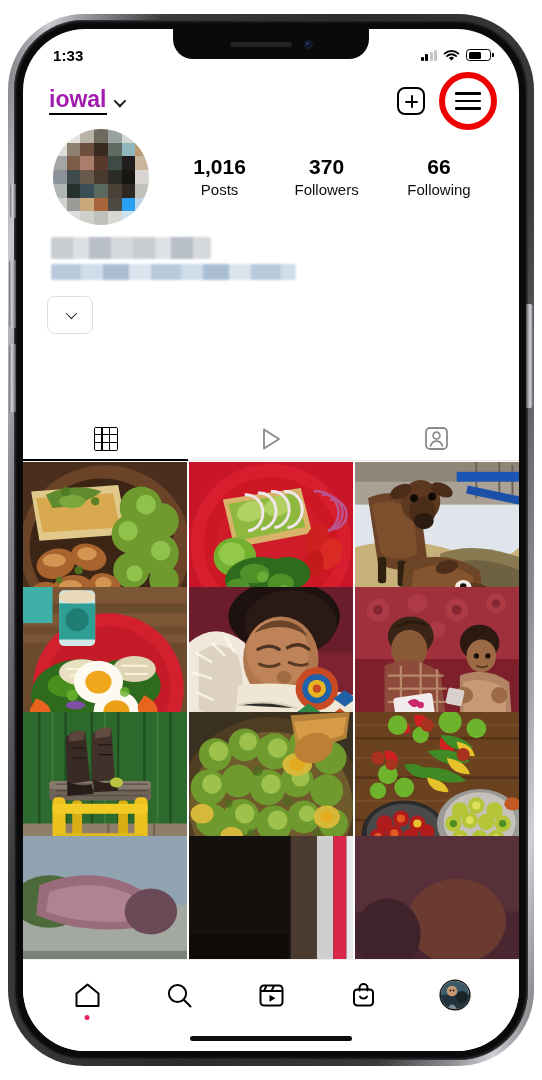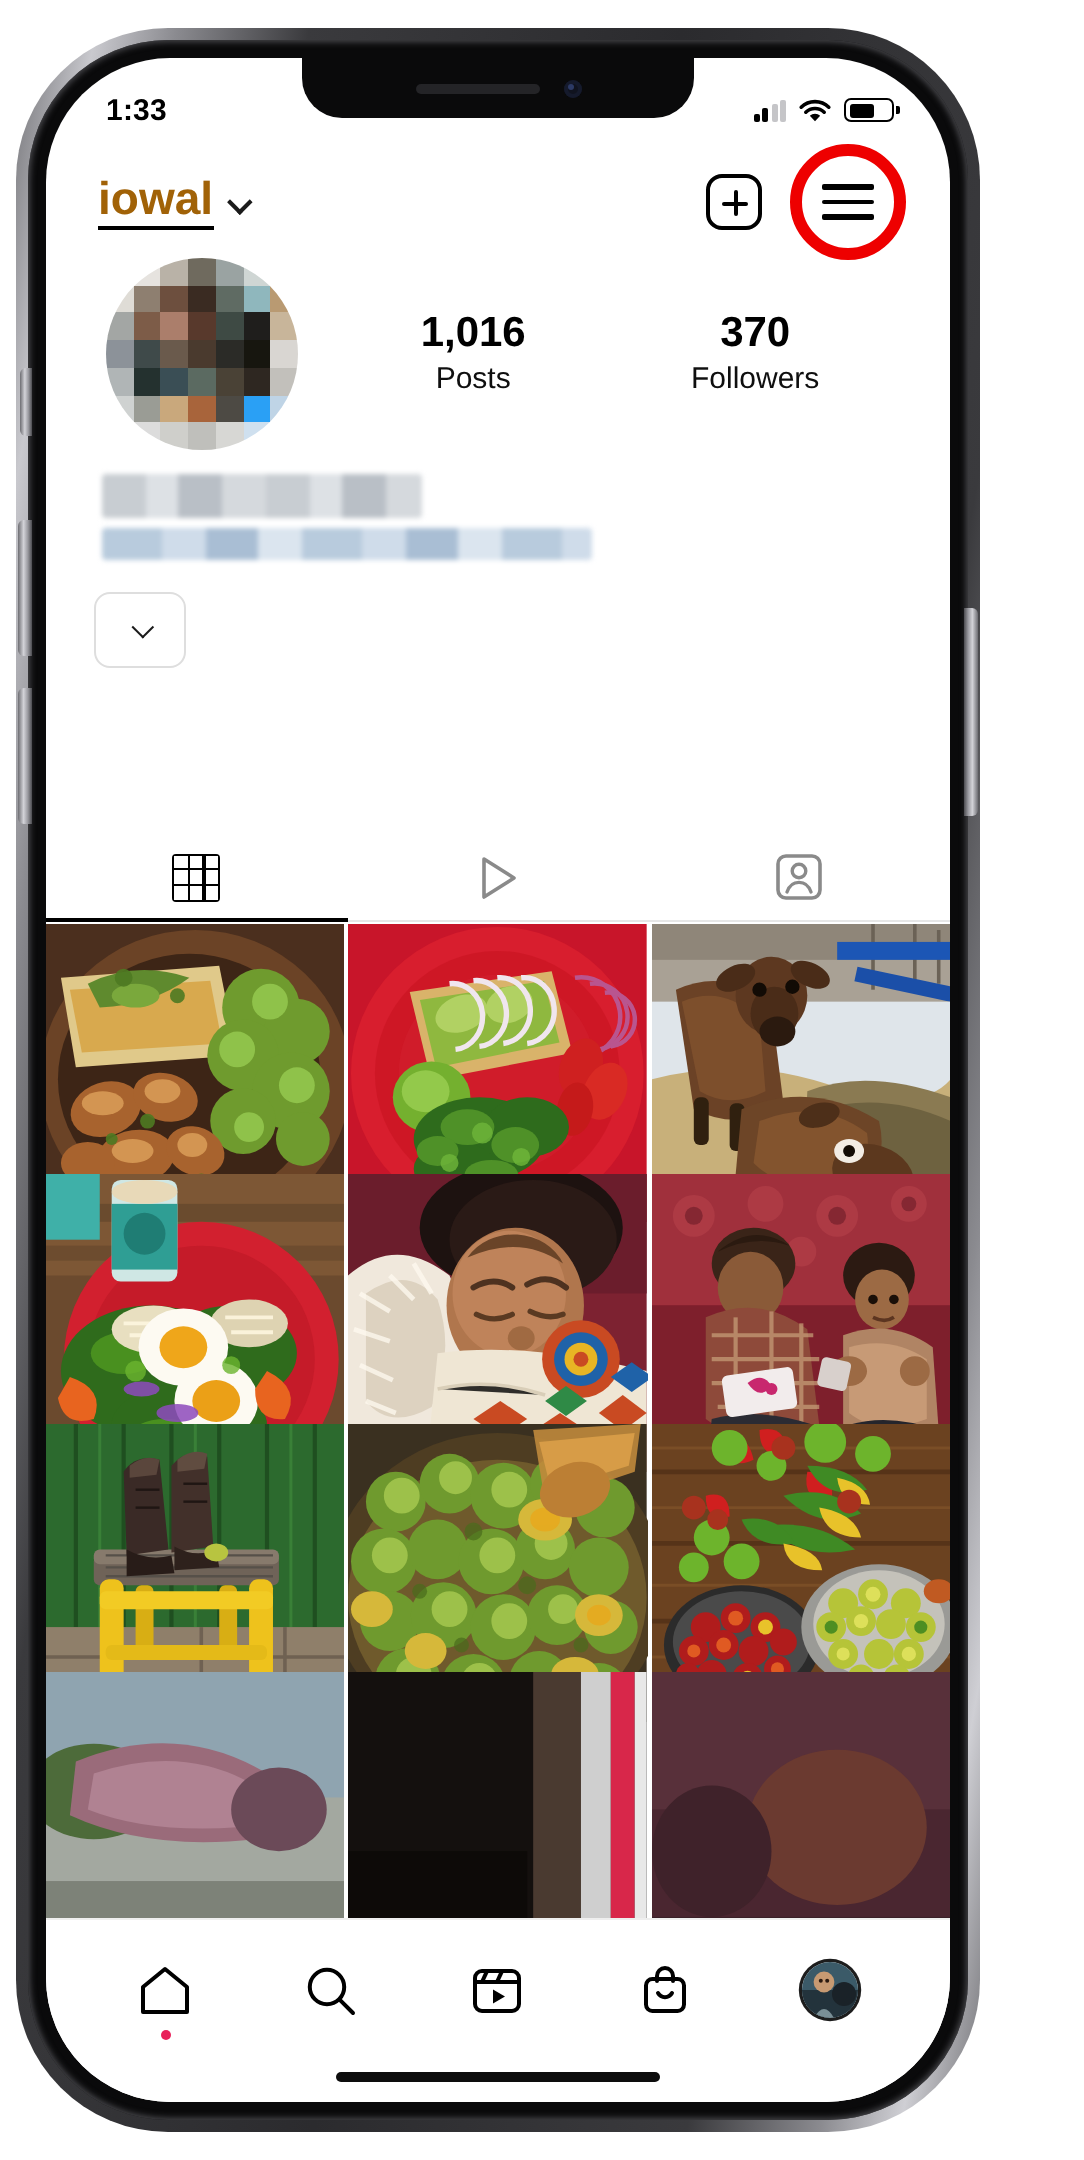--- a/index.html
+++ b/index.html
@@ -7,21 +7,21 @@
     width: 542px; height: 1080px;
     background: #ffffff;
     font-family: "Liberation Sans", sans-serif;
     overflow: hidden;
   }
 
   
   #phone-frame {
     position: absolute;
     left: 8px; top: 14px;
-    width: 482px; height: 1052px;
+    width: 526px; height: 1052px;
     border-radius: 76px;
     background: linear-gradient(100deg,#6e6e72 0%,#c9c9ce 6%,#8b8b90 12%,#3a3a3d 22%,#2b2b2e 50%,#3a3a3d 78%,#8b8b90 88%,#cfcfd4 94%,#6e6e72 100%);
     padding: 6px;
   }
   #phone-bezel {
     width: 100%; height: 100%;
     border-radius: 70px;
     background: #0a0a0b;
     padding: 9px;
     box-shadow: inset 0 0 3px 1px #4a4a4e;
@@ -78,21 +78,21 @@
   #battery-fill { height: 100%; background: #000; border-radius: 1.5px; }
 
   
   #app-header {
     position: absolute; top: 44px; left: 0; right: 0; height: 56px;
     display: flex; align-items: center; justify-content: space-between;
     padding: 0 22px 0 26px;
   }
   #profile-username-group { display: flex; align-items: baseline; gap: 7px; }
   #profile-username {
-    font-size: 23px; font-weight: 700; color: #a16207;
+    font-size: 23px; font-weight: 700; color: #a21caf;
     border-bottom: 2.5px solid #000; line-height: 1.12;
   }
   .chev { width: 9px; height: 9px; border-right: 2px solid #1b1b1b; border-bottom: 2px solid #1b1b1b;
           transform: rotate(45deg) translateY(-2px); display: inline-block; }
   #header-actions { display: flex; align-items: center; gap: 14px; }
   #new-post-button { width: 28px; height: 28px; border: 2.2px solid #000; border-radius: 8px;
                      position: relative; }
   #new-post-button::before, #new-post-button::after {
     content:""; position:absolute; background:#000; border-radius: 1px;
   }
@@ -287,20 +287,24 @@
 
           <div id="profile-stats">
             <div class="stat">
               <div class="stat-value">1,016</div>
               <div class="stat-label">Posts</div>
             </div>
             <div class="stat">
               <div class="stat-value">370</div>
               <div class="stat-label">Followers</div>
             </div>
+            <div class="stat">
+              <div class="stat-value">66</div>
+              <div class="stat-label">Following</div>
+            </div>
           </div>
         </div>
 
         <div id="profile-bio">
           <div class="blur-line" id="bio-name-line"></div>
           <div class="blur-line" id="bio-link-line"></div>
         </div>
 
         <div id="profile-buttons">
           <div id="profile-dropdown-button">

